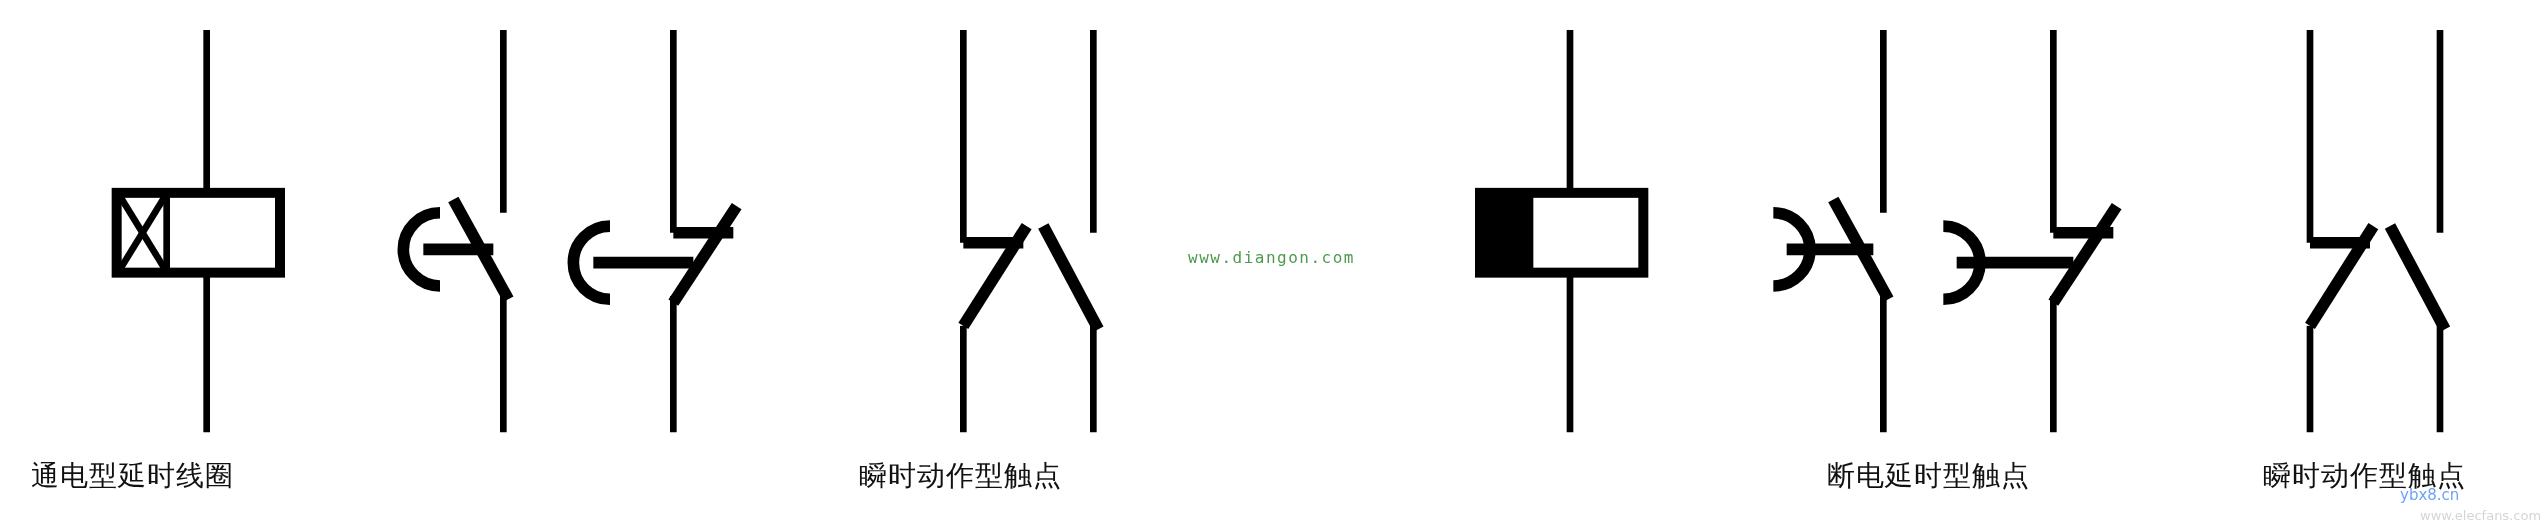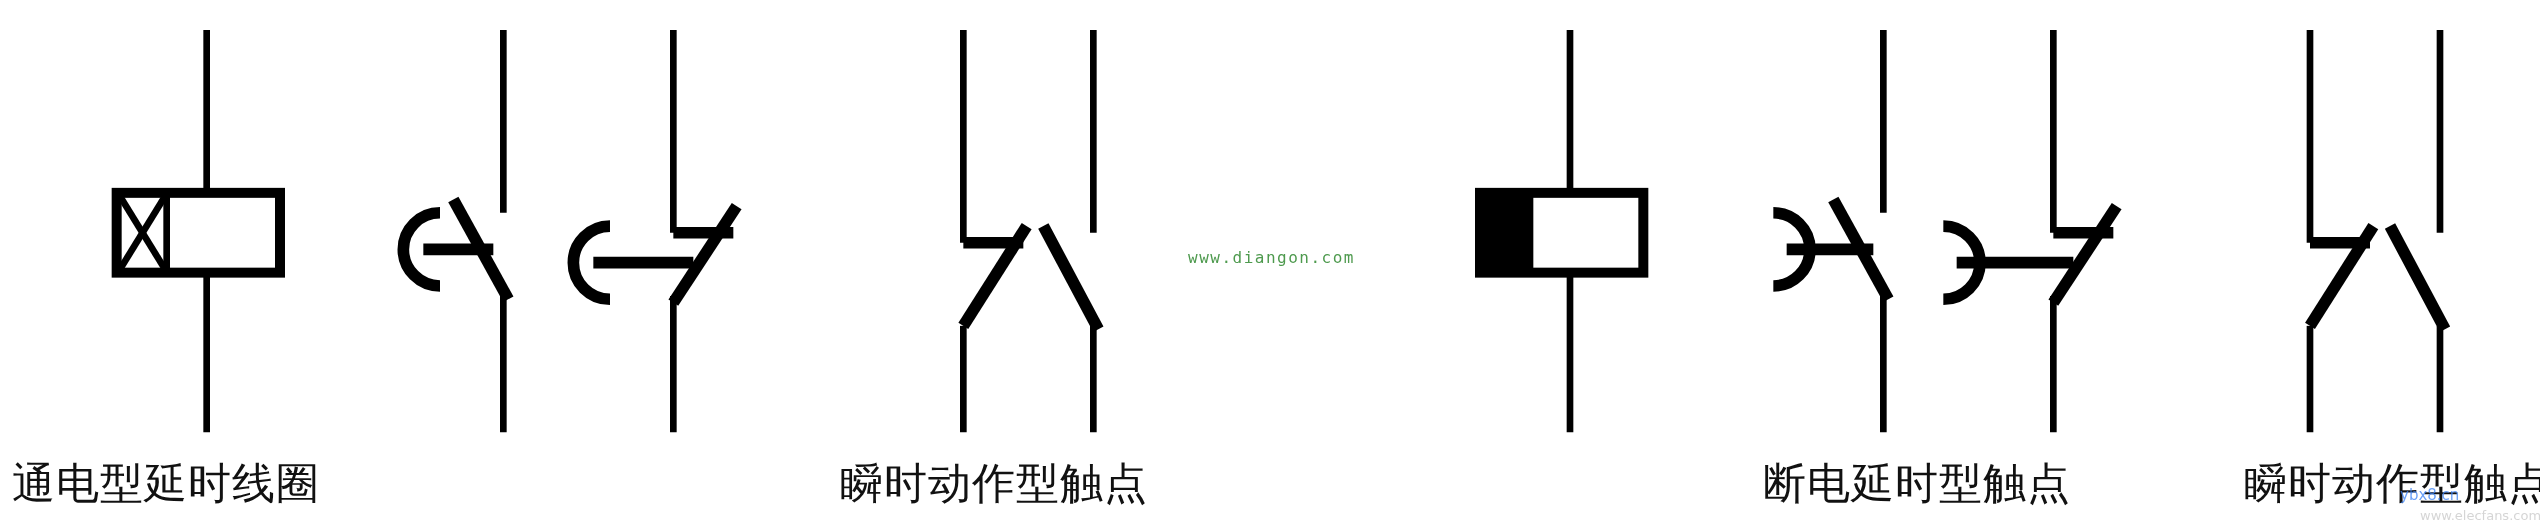--- a/index.html
+++ b/index.html
@@ -20,26 +20,27 @@
   #diagram-svg {
     position: absolute;
     left: 0;
     top: 0;
     width: 2540px;
     height: 532px;
   }
   .label {
     position: absolute;
     font-family: "DejaVu Serif", "Liberation Serif", serif;
-    font-size: 43px;
+    font-size: 28px;
     line-height: 1;
     color: #111111;
     white-space: nowrap;
     letter-spacing: 1px;
     font-weight: 500;
+    margin-left: 19px;
   }
   .watermark-main {
     position: absolute;
     font-family: "DejaVu Sans Mono", "Liberation Mono", monospace;
     font-size: 16px;
     letter-spacing: 1.5px;
     color: #4e9a4e;
     white-space: nowrap;
   }
   .watermark-corner {
@@ -142,21 +143,21 @@
     </g>
 
   </svg>
 
   <div class="label" style="left:12px; top:462px;">通电型延时线圈</div>
 
 
   <div class="label" style="left:840px; top:462px;">瞬时动作型触点</div>
 
 
-  <div class="label" style="left:1763px; top:462px;text-align:right;">断电延时型触点</div>
+  <div class="label" style="left:1808px; top:462px;text-align:right;">断电延时型触点</div>
 
   <div class="label" style="left:2244px; top:462px;">瞬时动作型触点</div>
 
   <div class="watermark-main" style="left:1188px; top:248px;">www.diangon.com</div>
 
   <div class="watermark-corner" style="left:2400px; top:486px;">ybx8.cn</div>
 
   <div class="watermark-corner-sub" style="left:2420px; top:508px;">www.elecfans.com</div>
 
 </div>

